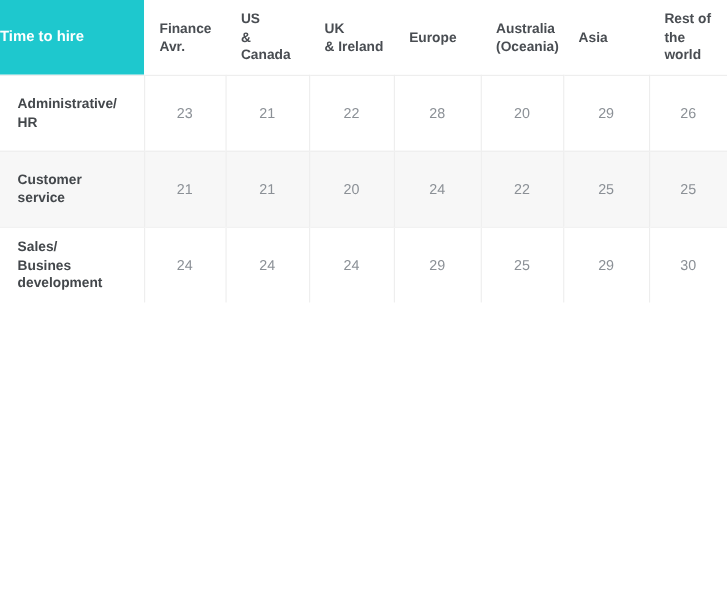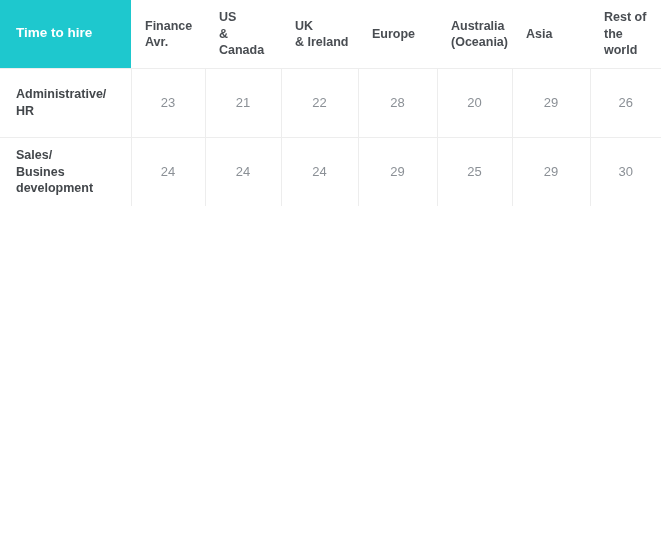--- a/index.html
+++ b/index.html
@@ -34,21 +34,21 @@
   col.c-6     { width: 71px;  }
 
   
   thead tr { height: 68px; }
   th.corner {
     background: #1ec8ce;
     color: #ffffff;
     font-size: 13.5px;
     font-weight: bold;
     text-align: left;
-    padding: 0 0 0 16px;
+    padding: 0 0 0 0;
     vertical-align: middle;
     border: none;
     line-height: 1.25;
   }
   th.colhead {
     background: #ffffff;
     color: #494d52;
     font-size: 12.5px;
     font-weight: bold;
     text-align: left;
@@ -128,20 +128,31 @@
 HR</td>
         <td class="val">23</td>
         <td class="val">21</td>
         <td class="val">22</td>
         <td class="val">28</td>
         <td class="val">20</td>
         <td class="val">29</td>
         <td class="val">26</td>
       </tr>
 
+      <tr class="even">
+        <td class="rowlabel">Customer
+service</td>
+        <td class="val">21</td>
+        <td class="val">21</td>
+        <td class="val">20</td>
+        <td class="val">24</td>
+        <td class="val">22</td>
+        <td class="val">25</td>
+        <td class="val">25</td>
+      </tr>
 
 
 
 
 
       <tr class="odd">
         <td class="rowlabel">Sales/
 Busines
 development</td>
         <td class="val">24</td>

